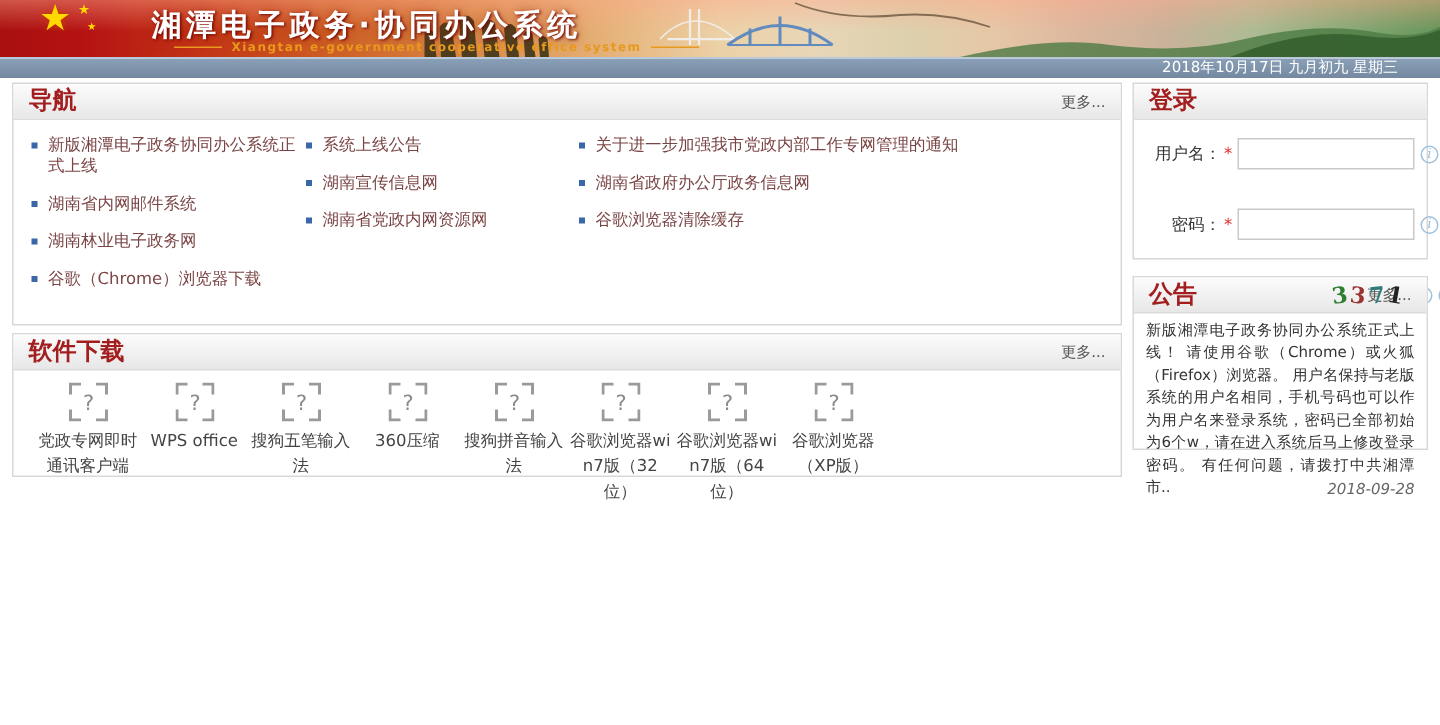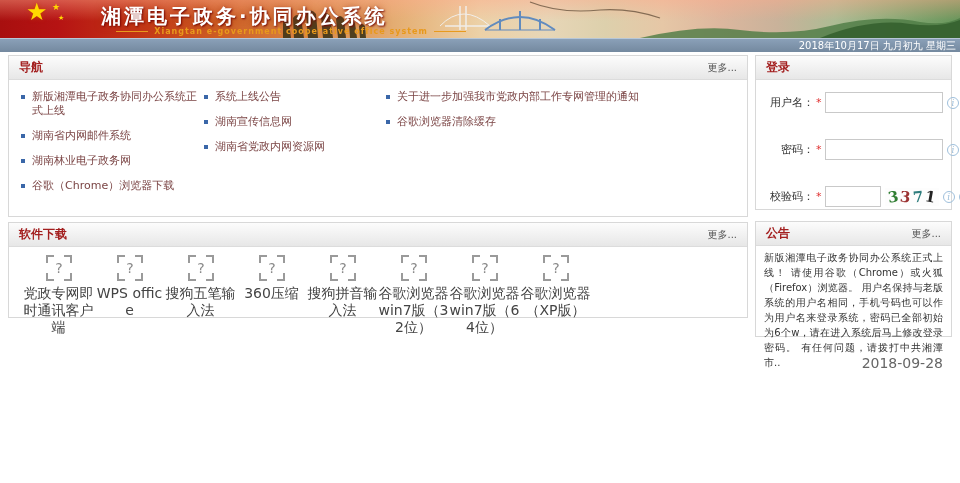--- a/index.html
+++ b/index.html
@@ -26,43 +26,43 @@
   .banner-sub { position:absolute; left:116px; top:27px; width:350px; display:flex;
                 align-items:center; gap:6px; }
   .banner-sub .line { flex:1; height:1px; background:#e89a1e; }
   .banner-sub .sub-text { color:#e8991c; font-size:8px; font-weight:bold; white-space:nowrap;
                           letter-spacing:1px; }
   .banner-deco { position:absolute; left:0; top:0; }
 
   
   .datebar { width:960px; height:14px; background:linear-gradient(#8aa0b8,#74899f);
              border-top:1px solid #b7c7d8; color:#ffffff; font-size:10px;
-             line-height:13px; text-align:right; padding-right:4px; }
+             line-height:13px; text-align:right; padding-right:28px; }
 
   
   .main { display:flex; gap:7px; padding:3px 8px 0 8px; align-items:flex-start; }
   .col-left  { width:740px; display:flex; flex-direction:column; }
   .col-right { width:197px; display:flex; flex-direction:column; }
 
   .panel { background:#ffffff; border:1px solid #d8d8d8; }
   .panel-head { height:24px; background:linear-gradient(#fcfcfc,#e7e7e7);
                 border-bottom:1px solid #dcdcdc; display:flex; align-items:center;
                 justify-content:space-between; padding:0 10px; }
-  .panel-title { color:#a31f1f; font-size:12px; font-weight:bold; }
+  .panel-title { color:#a31f1f; font-size:16px; font-weight:bold; }
   .more-link { color:#555; font-size:10px; cursor:pointer; }
 
   
   .nav-panel { height:162px; margin-bottom:5px; }
   .nav-body { display:grid; grid-template-columns:183px 182px 1fr; padding:10px 0 0 12px; }
   .nav-item { display:flex; align-items:flex-start; margin-bottom:11px; cursor:pointer; }
   .bullet { width:4px; height:4px; background:#3a67a8; margin:5px 7px 0 0; flex:none; }
   .nav-text { color:#7b4545; font-size:11px; line-height:14px; }
 
   
-  .login-panel { height:155px; margin-bottom:11px; }
+  .login-panel { height:118px; margin-bottom:11px; }
   .login-body { padding:12px 6px 0 6px; }
   .login-row { display:flex; align-items:center; margin-bottom:26px; }
   .login-label { width:52px; text-align:right; color:#333; font-size:11px; flex:none; }
   .req { color:#e03030; font-size:11px; margin:0 2px; width:7px; flex:none; }
   .login-input { width:118px; height:21px; border:1px solid #c9c9c9; background:#fff;
                  font-size:11px; padding:0 4px; outline:none; }
   .captcha-input { width:56px; height:21px; border:1px solid #c9c9c9; font-size:11px;
                    padding:0 4px; outline:none; }
   .captcha-box { display:flex; align-items:center; margin-left:4px; padding:0 2px;
                  background:#fdfdfd; }
@@ -75,29 +75,29 @@
   .login-btn-row { display:flex; justify-content:center; margin-top:13px; }
   .login-btn { width:92px; height:21px; background:#f67d1e; border:none; color:#7c2d00;
                font-size:11px; font-weight:bold; cursor:pointer; border-radius:1px; }
 
   
   .soft-panel { height:96px; }
   .soft-body { display:flex; padding:8px 0 0 14px; }
   .soft-item { width:71px; display:flex; flex-direction:column; align-items:center;
                cursor:pointer; }
   .soft-icon { margin-bottom:4px; }
-  .soft-label { color:#444; font-size:14px; line-height:17px; text-align:center;
+  .soft-label { color:#444; font-size:11px; line-height:17px; text-align:center;
                 word-break:break-all; }
 
   
   .notice-panel { height:116px; }
   .notice-body { padding:4px 8px 0 8px; font-size:10px; color:#333; line-height:15px;
                  text-align:justify; }
   .notice-text { text-indent:2em; display:inline; }
-  .notice-date { float:right; color:#666; font-size:14px; margin-top:1px; }
+  .notice-date { float:right; color:#666; font-size:10px; margin-top:1px;font-style:italic; }
 </style>
 </head>
 <body>
 
 <div class="banner">
   <svg class="banner-deco" width="960" height="38">
 
     <g fill="#3c3418" opacity="0.88">
       <path d="M283 38 L283 22 q3 -5 6 0 l2 16 Z"></path>
       <path d="M294 38 L293 18 q4 -6 8 0 l3 20 Z"></path>
@@ -180,20 +180,24 @@
             </div>
             <div class="nav-item">
               <span class="bullet"></span>
               <span class="nav-text">湖南省党政内网资源网</span>
             </div>
           </div>
           <div>
             <div class="nav-item">
               <span class="bullet"></span>
               <span class="nav-text">关于进一步加强我市党政内部工作专网管理的通知</span>
+            </div>
+            <div class="nav-item">
+              <span class="bullet"></span>
+              <span class="nav-text">湖南省政府办公厅政务信息网</span>
             </div>
             <div class="nav-item">
               <span class="bullet"></span>
               <span class="nav-text">谷歌浏览器清除缓存</span>
             </div>
           </div>
         </div>
     </div>
 
     <div class="panel soft-panel">

